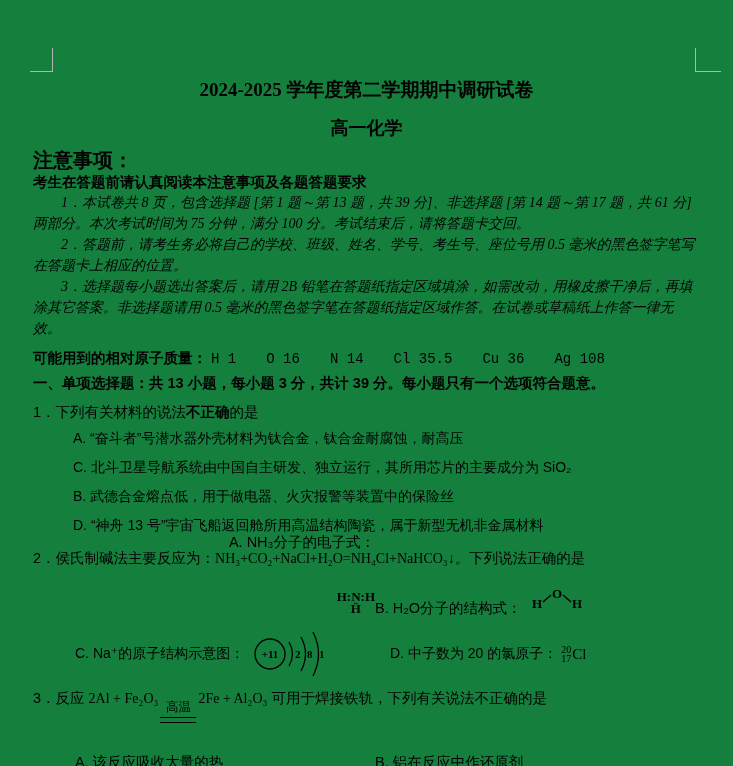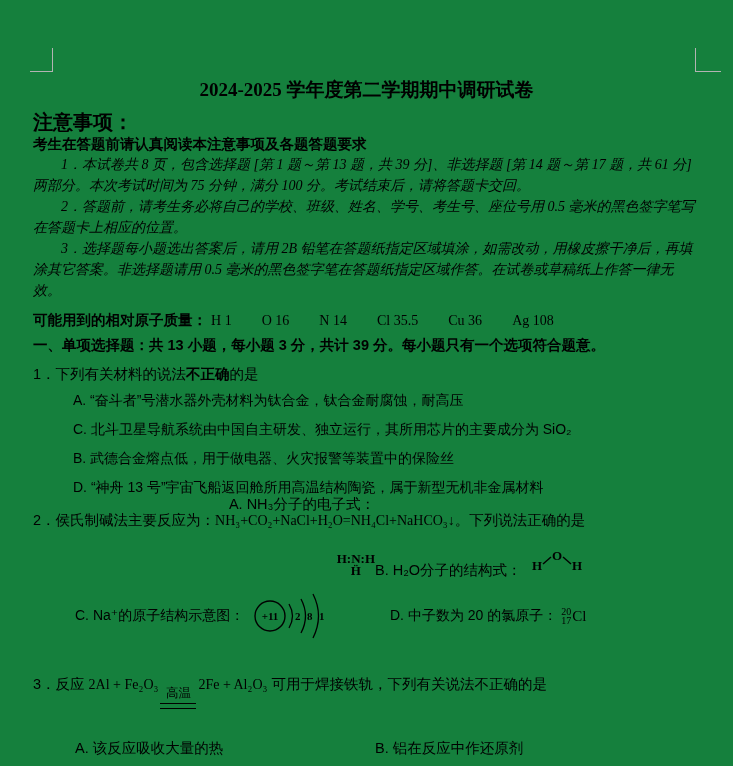--- a/index.html
+++ b/index.html
@@ -16,21 +16,21 @@
   .content { padding:78px 33px 0 33px; }
   .title { text-align:center; font-size:19px; font-weight:bold; line-height:24px; }
   .subject { text-align:center; font-size:18px; font-weight:bold; line-height:24px; margin-top:14px; }
   .hei { font-family:"Liberation Sans","DejaVu Sans",sans-serif; }
   .notice-head { margin-top:10px; font-weight:bold; font-size:20px; line-height:20px; }
   .notice-sub  { margin-top:2px; font-weight:bold; font-size:14.5px; line-height:20px; }
   .inst p { margin:0; padding:0; text-indent:2em; font-style:italic;
             font-size:14px; line-height:21px; }
   .amass { margin-top:8px; font-size:14.5px; line-height:22px; }
   .amass .lbl { font-weight:bold; }
-  .amass .val { font-family:Liberation Serif, serif; margin-right:26px; font-size:14px; }
+  .amass .val { font-family:Liberation Mono, monospace; margin-right:26px; font-size:14px; }
   .section { margin-top:2px; font-weight:bold; font-size:14.5px; line-height:22px; }
   .q { margin-top:6px; font-size:14.5px; line-height:24px; }
   .q .bold { font-weight:bold; }
   .opts .opt { margin-left:40px; line-height:29px; }
   .formula { font-family:"Liberation Serif","DejaVu Serif",serif; font-size:14px; }
   .row-ab { display:flex; align-items:flex-end; margin-top:4px; height:44px; }
   .half-a { margin-left:42px; width:300px; display:flex; align-items:flex-end;flex-direction:column; }
   .half-a .lab, .half-b .lab { font-size:14.5px; line-height:22px; }
   .ef { display:inline-block; text-align:center; margin-left:6px; margin-bottom:4px;
         font-family:"Liberation Serif","DejaVu Serif",serif; font-weight:bold;
@@ -42,34 +42,35 @@
   .d-col { display:flex; align-items:flex-end; }
   .iso { display:inline-flex; flex-direction:column; align-items:center;
          font-family:"Liberation Serif","DejaVu Serif",serif;
          font-size:10px; line-height:9px; margin:0 1px 0 4px; }
   .iso-sym { font-family:"Liberation Serif","DejaVu Serif",serif; font-size:15px; }
   .rxn { display:inline-flex; flex-direction:column; align-items:center;
          vertical-align:-8px; margin:0 2px; }
   .rxn .cond { font-size:12.5px; line-height:15px;
                font-family:"Liberation Sans","DejaVu Sans",sans-serif; }
   .rxn .dbl { width:36px; height:4px; border-top:1.5px solid #000; border-bottom:1.5px solid #000; margin-top:2px; }
-  .q3stem { margin-top:24px; font-size:14.5px; line-height:26px; }
+  .q3stem { margin-top:0; font-size:14.5px; line-height:26px; }
   .row-q3opt { display:flex; margin-top:30px; font-size:14.5px; }
   .row-q3opt .oa { margin-left:42px; width:300px; }
   svg text { font-family:"Liberation Serif","DejaVu Serif",serif; }
 </style>
 </head>
 <body>
 
 <div class="page">
   <div class="crop tl"></div>
   <div class="crop tr"></div>
 
   <div class="content">
     <div class="title">2024-2025 学年度第二学期期中调研试卷</div>
+    <div class="subject">高一化学</div>
 
     <div class="notice-head hei">注意事项：</div>
     <div class="notice-sub hei">考生在答题前请认真阅读本注意事项及各题答题要求</div>
 
     <div class="inst">
       <p>1．本试卷共 8 页，包含选择题 [第 1 题～第 13 题，共 39 分]、非选择题 [第 14 题～第 17 题，共 61 分] 两部分。本次考试时间为 75 分钟，满分 100 分。考试结束后，请将答题卡交回。</p>
       <p>2．答题前，请考生务必将自己的学校、班级、姓名、学号、考生号、座位号用 0.5 毫米的黑色签字笔写在答题卡上相应的位置。</p>
       <p>3．选择题每小题选出答案后，请用 2B 铅笔在答题纸指定区域填涂，如需改动，用橡皮擦干净后，再填涂其它答案。非选择题请用 0.5 毫米的黑色签字笔在答题纸指定区域作答。在试卷或草稿纸上作答一律无效。</p>
     </div>
 

